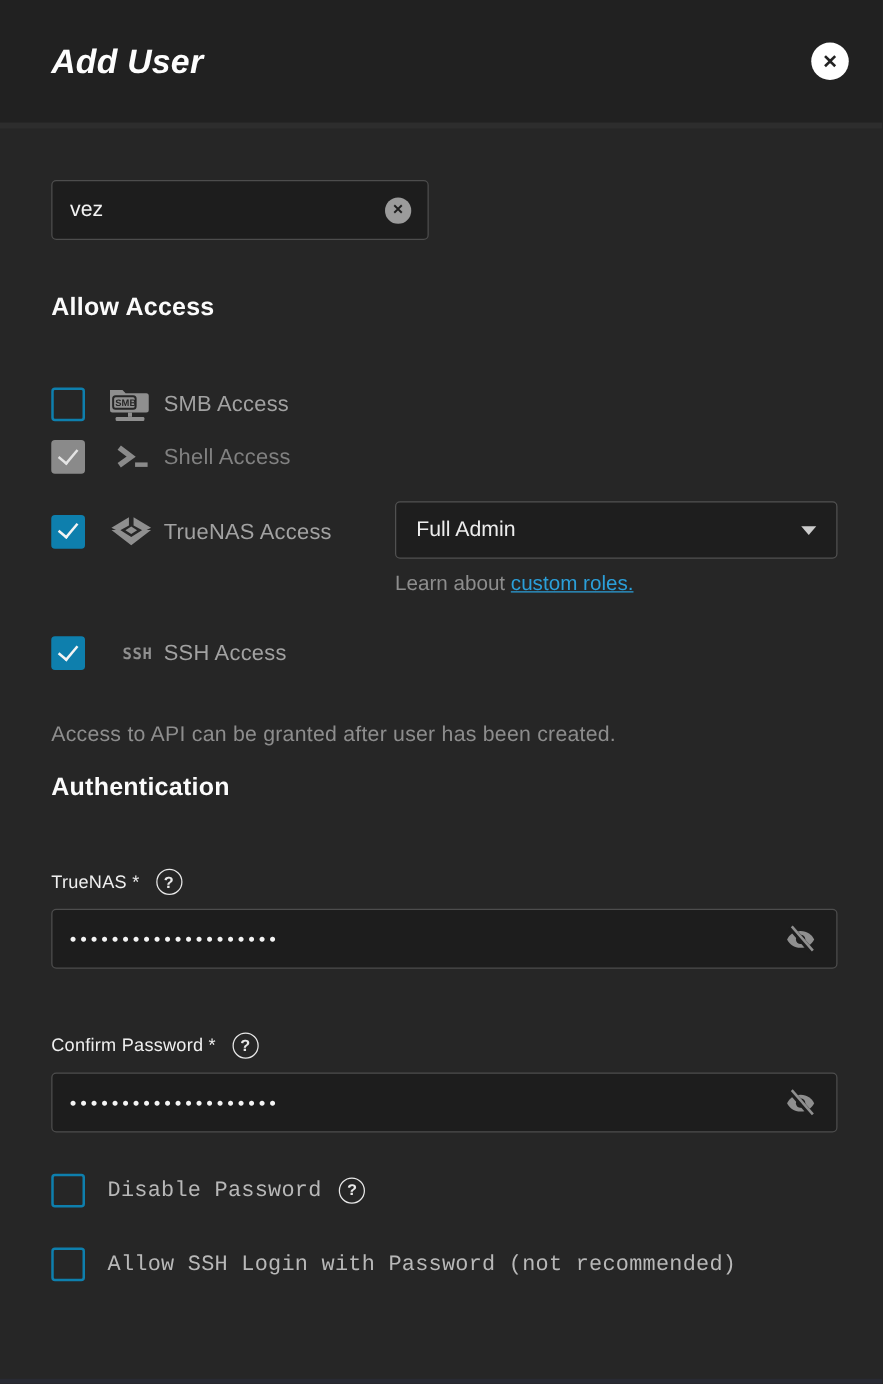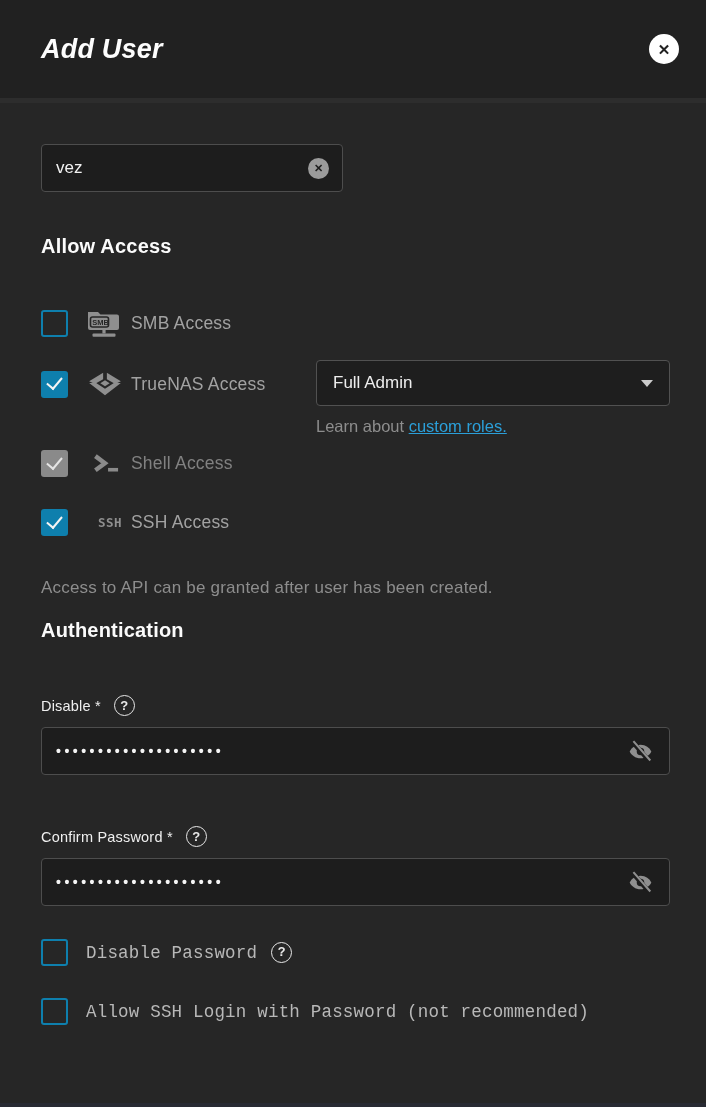--- a/index.html
+++ b/index.html
@@ -246,20 +246,33 @@
           <rect x="4.5" y="9" width="18" height="10" rx="2" fill="none" stroke="#262626" stroke-width="1.6"></rect>
           <text x="6.3" y="16.8" font-size="7.5" font-weight="bold" fill="#262626" font-family="Liberation Sans, sans-serif">SMB</text>
           <rect x="16.4" y="22" width="3.2" height="3.5" fill="#8f8f8f"></rect>
           <rect x="6.5" y="25.5" width="23" height="3.2" rx="1" fill="#8f8f8f"></rect>
         </svg>
       </span>
       <span class="access-label">SMB Access</span>
     </div>
   </div>
 
+  <div class="access-row row-shell">
+    <div class="access-left">
+      <span class="checkbox checked disabled"></span>
+      <span class="access-icon">
+        <svg width="30" height="19" viewBox="0 0 26 18">
+          <path d="M2,2 L11,8.8 L2,15.4" fill="none" stroke="#8a8a8a" stroke-width="4.2"></path>
+          <rect x="14" y="13.2" width="9.5" height="3.4" fill="#8a8a8a"></rect>
+        </svg>
+      </span>
+      <span class="access-label dim">Shell Access</span>
+    </div>
+  </div>
+
   <div class="access-row row-truenas">
     <div class="access-left">
       <span class="checkbox checked"></span>
       <span class="access-icon">
         <svg width="34" height="28" viewBox="0 0 36 30">
           <path d="M1,12 L16,3 L16,10 L7,15 Z" fill="#8f8f8f"></path>
           <path d="M35,12 L20,3 L20,10 L29,15 Z" fill="#8f8f8f"></path>
           <path d="M18,11 L23,14.2 L18,17.4 L13,14.2 Z" fill="#8f8f8f"></path>
           <path d="M1,14 L18,27 L35,14 L27.5,14 L18,20 L8.5,14 Z" fill="#8f8f8f"></path>
         </svg>
@@ -268,50 +281,37 @@
     </div>
     <div class="role-col">
       <div class="role-select">
         <span class="role-select-value">Full Admin</span>
         <span class="caret-down"></span>
       </div>
       <div class="role-hint"><span>Learn about </span><a>custom roles.</a></div>
     </div>
   </div>
 
-  <div class="access-row row-shell">
-    <div class="access-left">
-      <span class="checkbox checked disabled"></span>
-      <span class="access-icon">
-        <svg width="30" height="19" viewBox="0 0 26 18">
-          <path d="M2,2 L11,8.8 L2,15.4" fill="none" stroke="#8a8a8a" stroke-width="4.2"></path>
-          <rect x="14" y="13.2" width="9.5" height="3.4" fill="#8a8a8a"></rect>
-        </svg>
-      </span>
-      <span class="access-label dim">Shell Access</span>
-    </div>
-  </div>
-
   <div class="access-row row-ssh">
     <div class="access-left">
       <span class="checkbox checked"></span>
       <span class="access-icon">
         <span class="ssh-glyph">SSH</span>
       </span>
       <span class="access-label">SSH Access</span>
     </div>
   </div>
 
   <div class="api-note">Access to API can be granted after user has been created.</div>
 
   <div class="section-heading auth-heading">Authentication</div>
 
   <div class="password-group">
     <div class="label-row">
-      <span class="field-label">Disable *</span>
+      <span class="field-label">TrueNAS *</span>
       <span class="help-icon">?</span>
     </div>
     <div class="text-input">
       <span class="masked-value">••••••••••••••••••••</span>
       <span>
         <svg width="25" height="25" viewBox="0 0 24 24">
           <path d="M12 5.5 C7 5.5 3.4 8.3 1.6 12 C3.4 15.7 7 18.5 12 18.5 C17 18.5 20.6 15.7 22.4 12 C20.6 8.3 17 5.5 12 5.5 Z" fill="#8f8f8f"></path>
           <circle cx="12" cy="12" r="3.6" fill="#1d1d1d"></circle>
           <line x1="4.2" y1="2.6" x2="20.4" y2="21.2" stroke="#1d1d1d" stroke-width="4.4"></line>
           <line x1="5.2" y1="2" x2="21.4" y2="20.6" stroke="#8f8f8f" stroke-width="2"></line>

